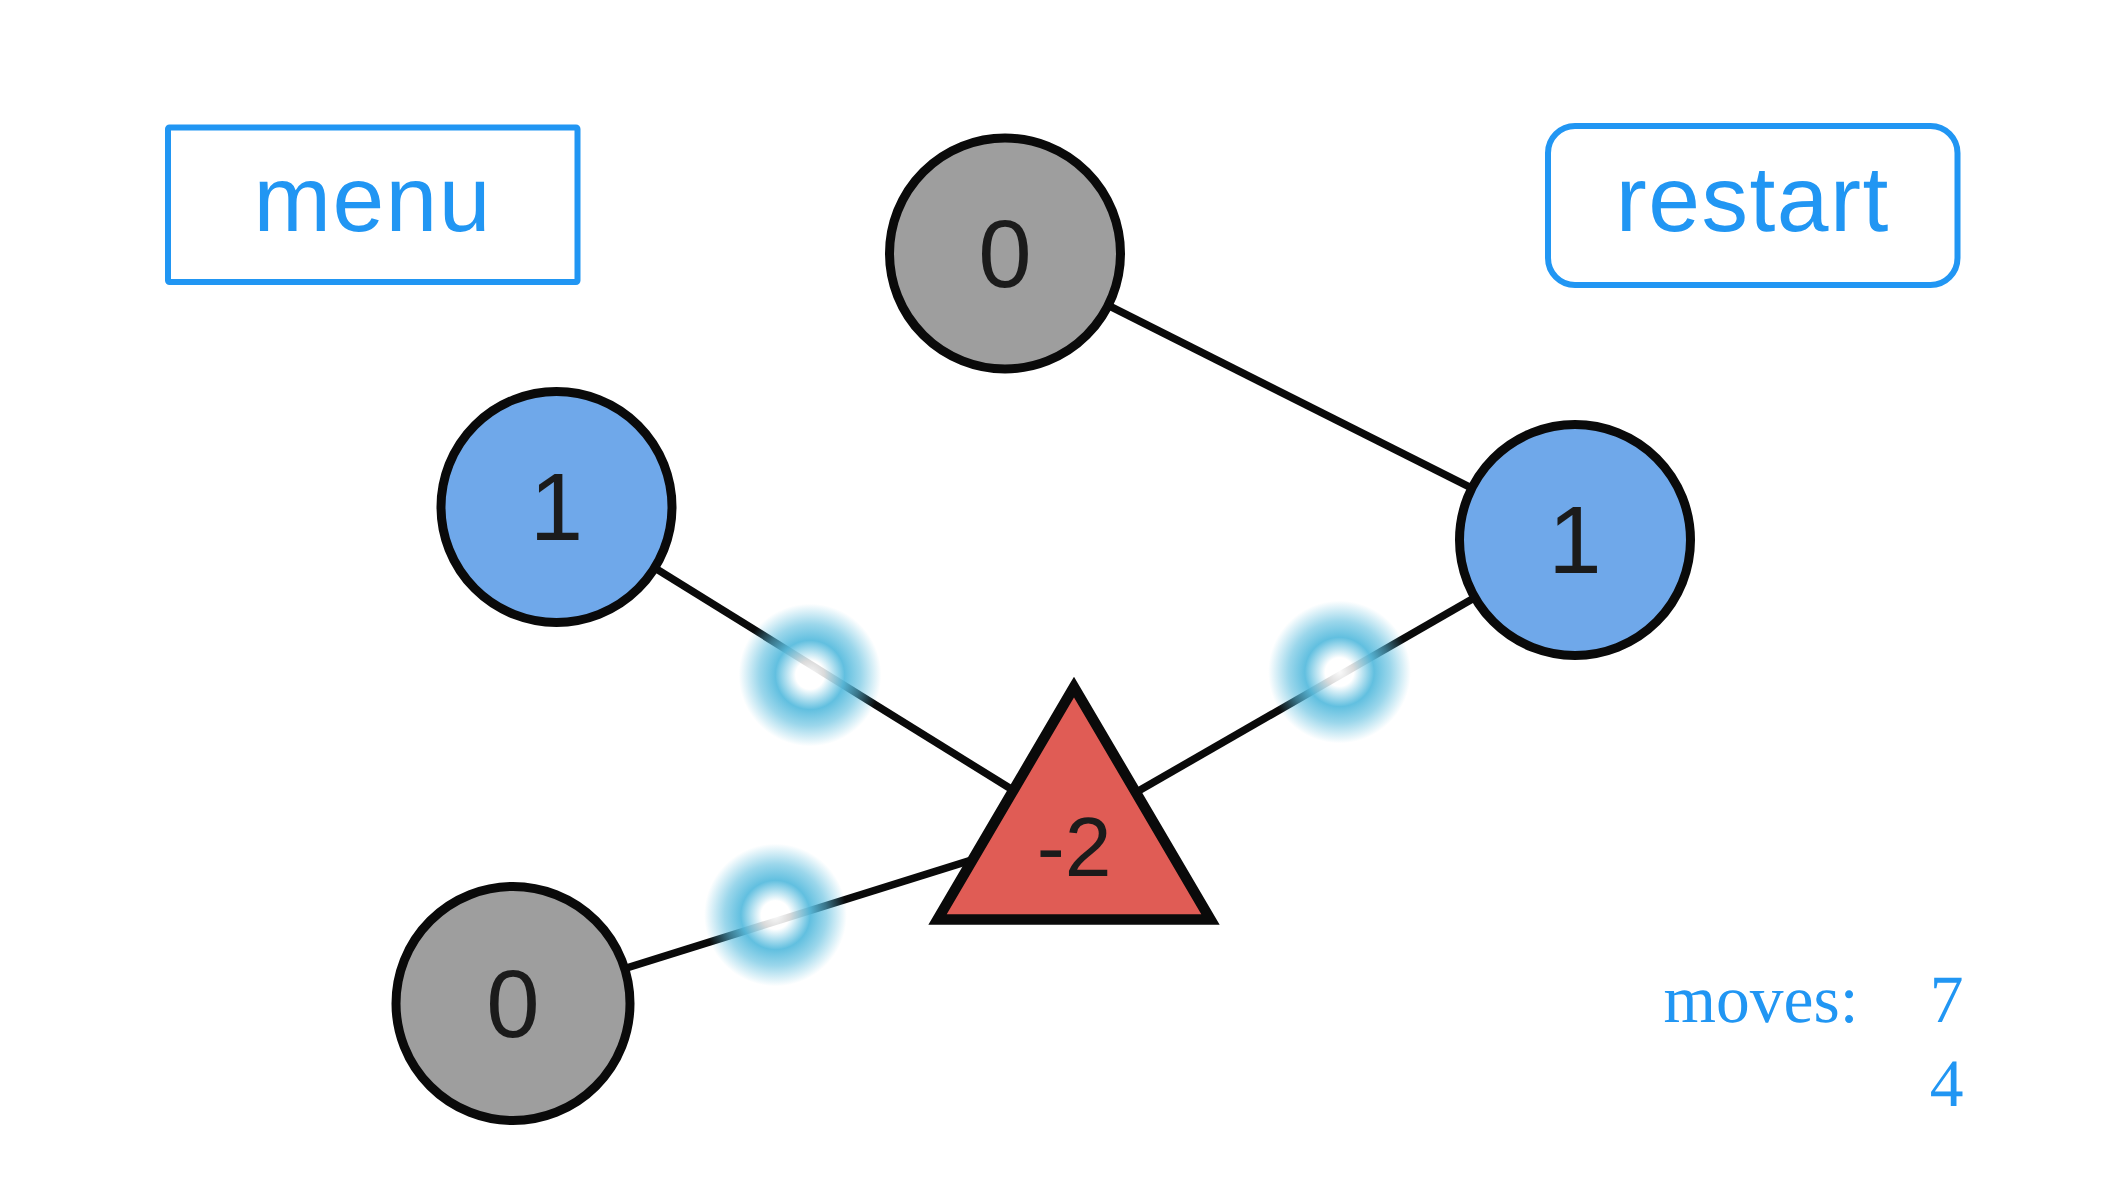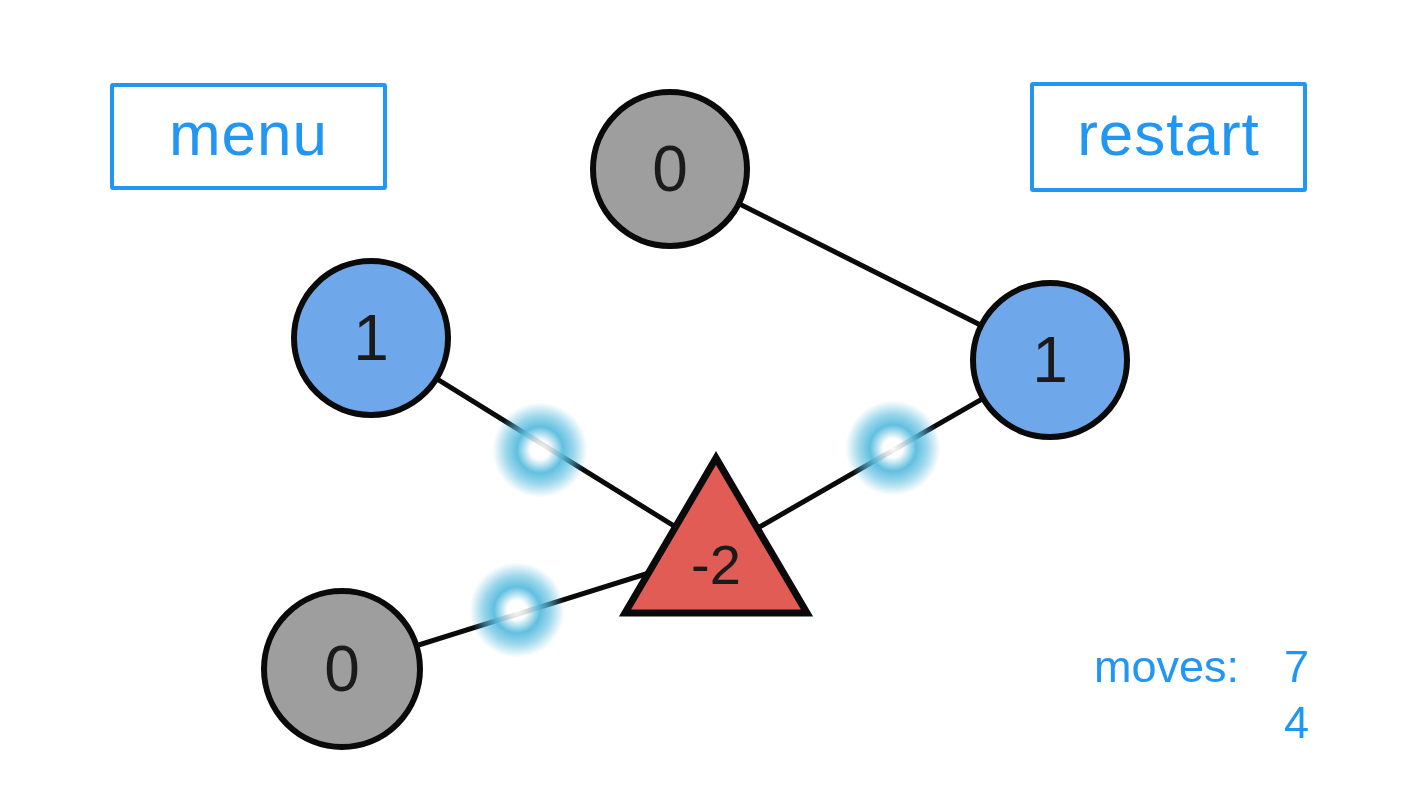--- a/index.html
+++ b/index.html
@@ -23,21 +23,21 @@
     color:var(--accent-blue);
     font-size:62px;
     font-weight:300;
     display:flex;align-items:center;justify-content:center;
     cursor:pointer;
     letter-spacing:1px;
     line-height:1;
     padding-bottom:6px;
   }
   .menu-btn{left:110px;top:83px;width:277px;height:107px;}
-  .restart-btn{left:1030px;top:82px;width:277px;height:110px;}
+  .restart-btn{left:1030px;top:82px;width:277px;height:110px;border-radius:20px;}
 
   .edges{position:absolute;left:0;top:0;width:1414px;height:800px;}
   .edge-line{stroke:var(--edge-black);stroke-width:5;}
   .triangle{fill:var(--node-red);stroke:#0a0a0a;stroke-width:7;stroke-linejoin:miter;}
 
   .glow{
     position:absolute;width:96px;height:96px;border-radius:50%;
     background:radial-gradient(circle,
       rgba(255,255,255,0.98) 0%,
       rgba(255,255,255,0.85) 14%,
@@ -62,20 +62,21 @@
     font-size:56px;
   }
 
   .stats{
     position:absolute;right:105px;top:642px;
     display:grid;grid-template-columns:auto 42px;
     column-gap:28px;row-gap:6px;
     color:var(--accent-blue);
     font-size:45px;font-weight:300;line-height:1.1;
     text-align:right;
+    font-family:Liberation Serif, serif;
   }
   .stat-label{grid-column:1;}
   .stat-value{grid-column:2;}
 </style>
 </head>
 <body>
 
 <div class="stage">
 
   <button class="ui-button menu-btn">menu</button>

